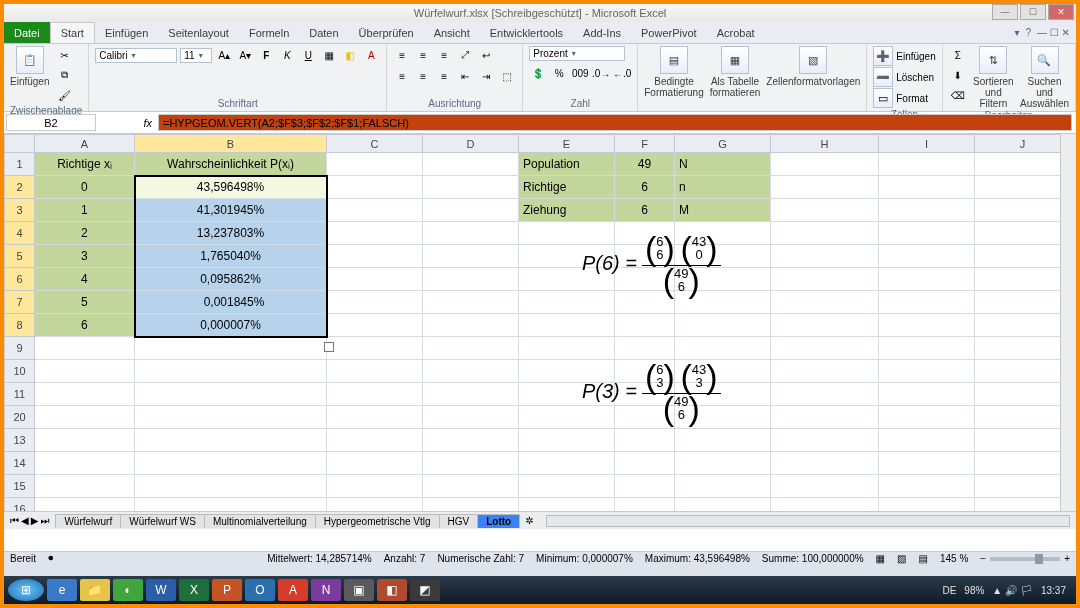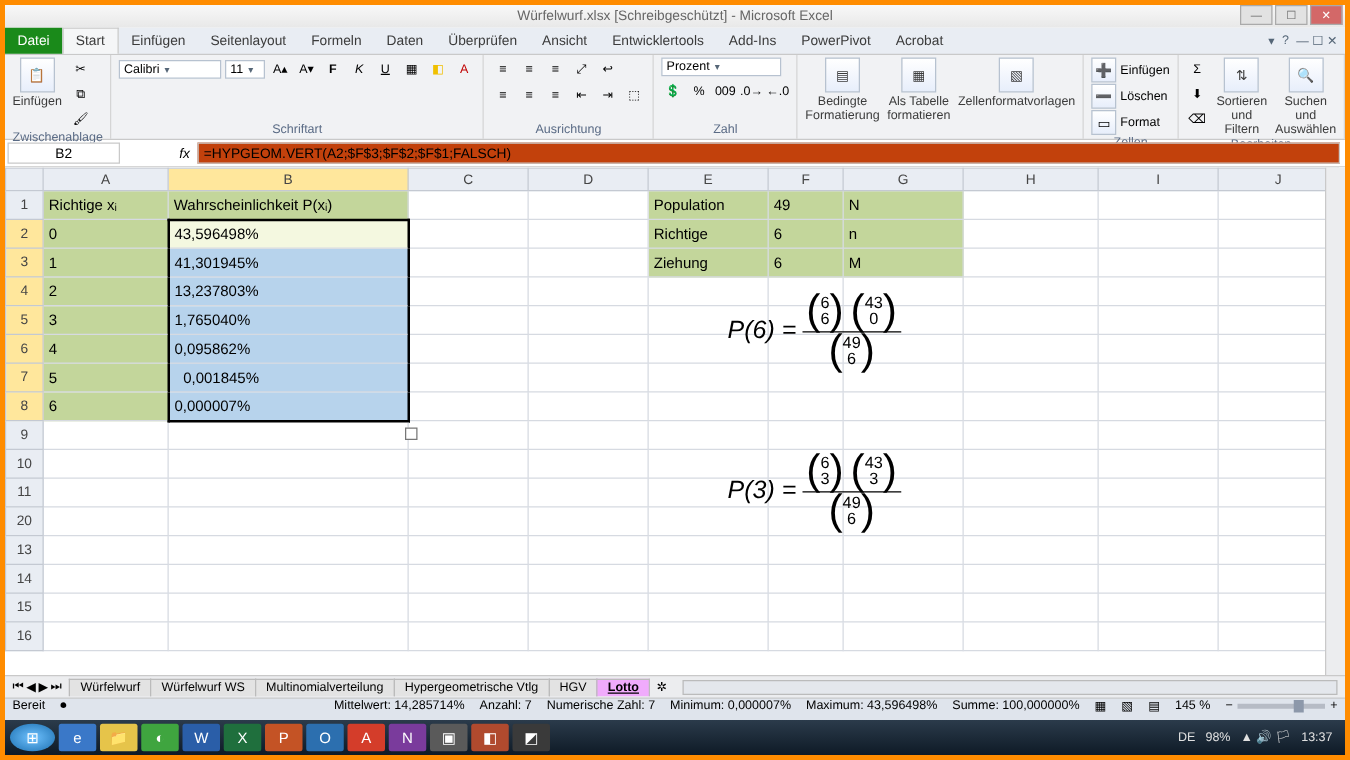--- a/index.html
+++ b/index.html
@@ -38,21 +38,21 @@
 .fxlbl { width: 60px; display: flex; align-items: center; justify-content: flex-end; padding-right: 6px; font-style: italic; }
 .formula-input { flex: 1; border: 1px solid #c9c9c9; margin: 2px 4px 2px 0; background: #c2410c; display: flex; align-items: center; padding: 4px 4px; }
 
 
 .grid-wrap { flex: 1; position: relative; overflow: hidden; background: #fff; }
 table.sheet { border-collapse: collapse; table-layout: fixed; }
 .colhdr th, .rowhdr { background: #e9edf3; font-weight: normal; font-size: 11px; border: 1px solid #c4c9d2; color: #454545; }
 .colhdr th { height: 18px; }
 .rowhdr { width: 30px; text-align: center; }
 td { border: 1px solid #d6dae1; height: 23px; font-size: 12px; padding: 0 4px; white-space: nowrap; vertical-align: middle; }
-td.r { text-align: left; }
+td.r { text-align: center; }
 td.l { text-align: left; }
 .sel-a { background: #c3d69b; }
 .hdr-cell { background: #c3d69b; text-align: right; font-size: 12px; }
 .sel-b { background: #b7d3ec; }
 .sel-b.active-cell { background: #f4f8e0; }
 .sel-e { background: #c3d69b; }
 .col-hdr-active { background: #ffe79c !important; }
 .row-hdr-active { background: #ffe79c !important; }
 .fill-handle { position: absolute; width: 10px; height: 10px; border: 1px solid #777; background: #fff; }
 
@@ -61,25 +61,25 @@
 .math .frac { display: inline-flex; flex-direction: column; align-items: center; vertical-align: middle; }
 .math .num { border-bottom: 1.5px solid #000; padding: 0 3px; }
 .math .den { padding: 0 3px; }
 .binom { display: inline-flex; align-items: center; }
 .binom .paren { font-size: 34px; font-style: normal; line-height: 28px; }
 .binom .stack { display: inline-flex; flex-direction: column; font-size: 13px; line-height: 13px; font-style: normal; text-align: center; }
 
 
 .sheet-tabs { height: 18px; background: #ecedef; border-top: 1px solid #c9c9c9; display: flex; align-items: center; font-size: 10px; }
 .stab { padding: 1px 8px; border: 1px solid #bbb; border-bottom: none; background: #e3e3e3; margin-right: -1px; }
-.stab.active { background: #f0abfc; font-weight: bold; text-decoration: underline; }
+.stab.active { background: #3b82f6; font-weight: bold; }
 .scroll-track { flex: 1; margin: 0 6px; height: 12px; background: #e4e7ec; border: 1px solid #bbb; position: relative; }
 
 
-.status { height: 18px; background: #dfe4ec; border-top: 1px solid #c9c9c9; display: flex; align-items: flex-start; font-size: 10px; gap: 12px; padding: 0 6px; }
+.status { height: 18px; background: #dfe4ec; border-top: 1px solid #c9c9c9; display: flex; align-items: flex-end; font-size: 10px; gap: 12px; padding: 12px 6px; margin-top: 22px; }
 .status .sp { flex: 1; }
 .zoom { display: flex; align-items: center; gap: 4px; }
 .zoom-track { width: 70px; height: 4px; background: #b6bbc5; position: relative; }
 .zoom-thumb { position: absolute; width: 8px; height: 10px; background: #8d98aa; top: -3px; left: 45px; }
 
 
 .taskbar { height: 28px; background: linear-gradient(#2b3b4b,#0e1a26); display: flex; align-items: center; padding: 0 4px; gap: 3px; }
 .tb-item { width: 30px; height: 22px; border-radius: 2px; display: flex; align-items: center; justify-content: center; font-size: 12px; color: #fff; }
 .tb-start { width: 36px; border-radius: 50%; background: radial-gradient(#6fc2ff,#1c6fb0); }
 .tray { margin-left: auto; display: flex; align-items: center; gap: 8px; color: #e0e0e0; font-size: 10px; padding-right: 6px; }

